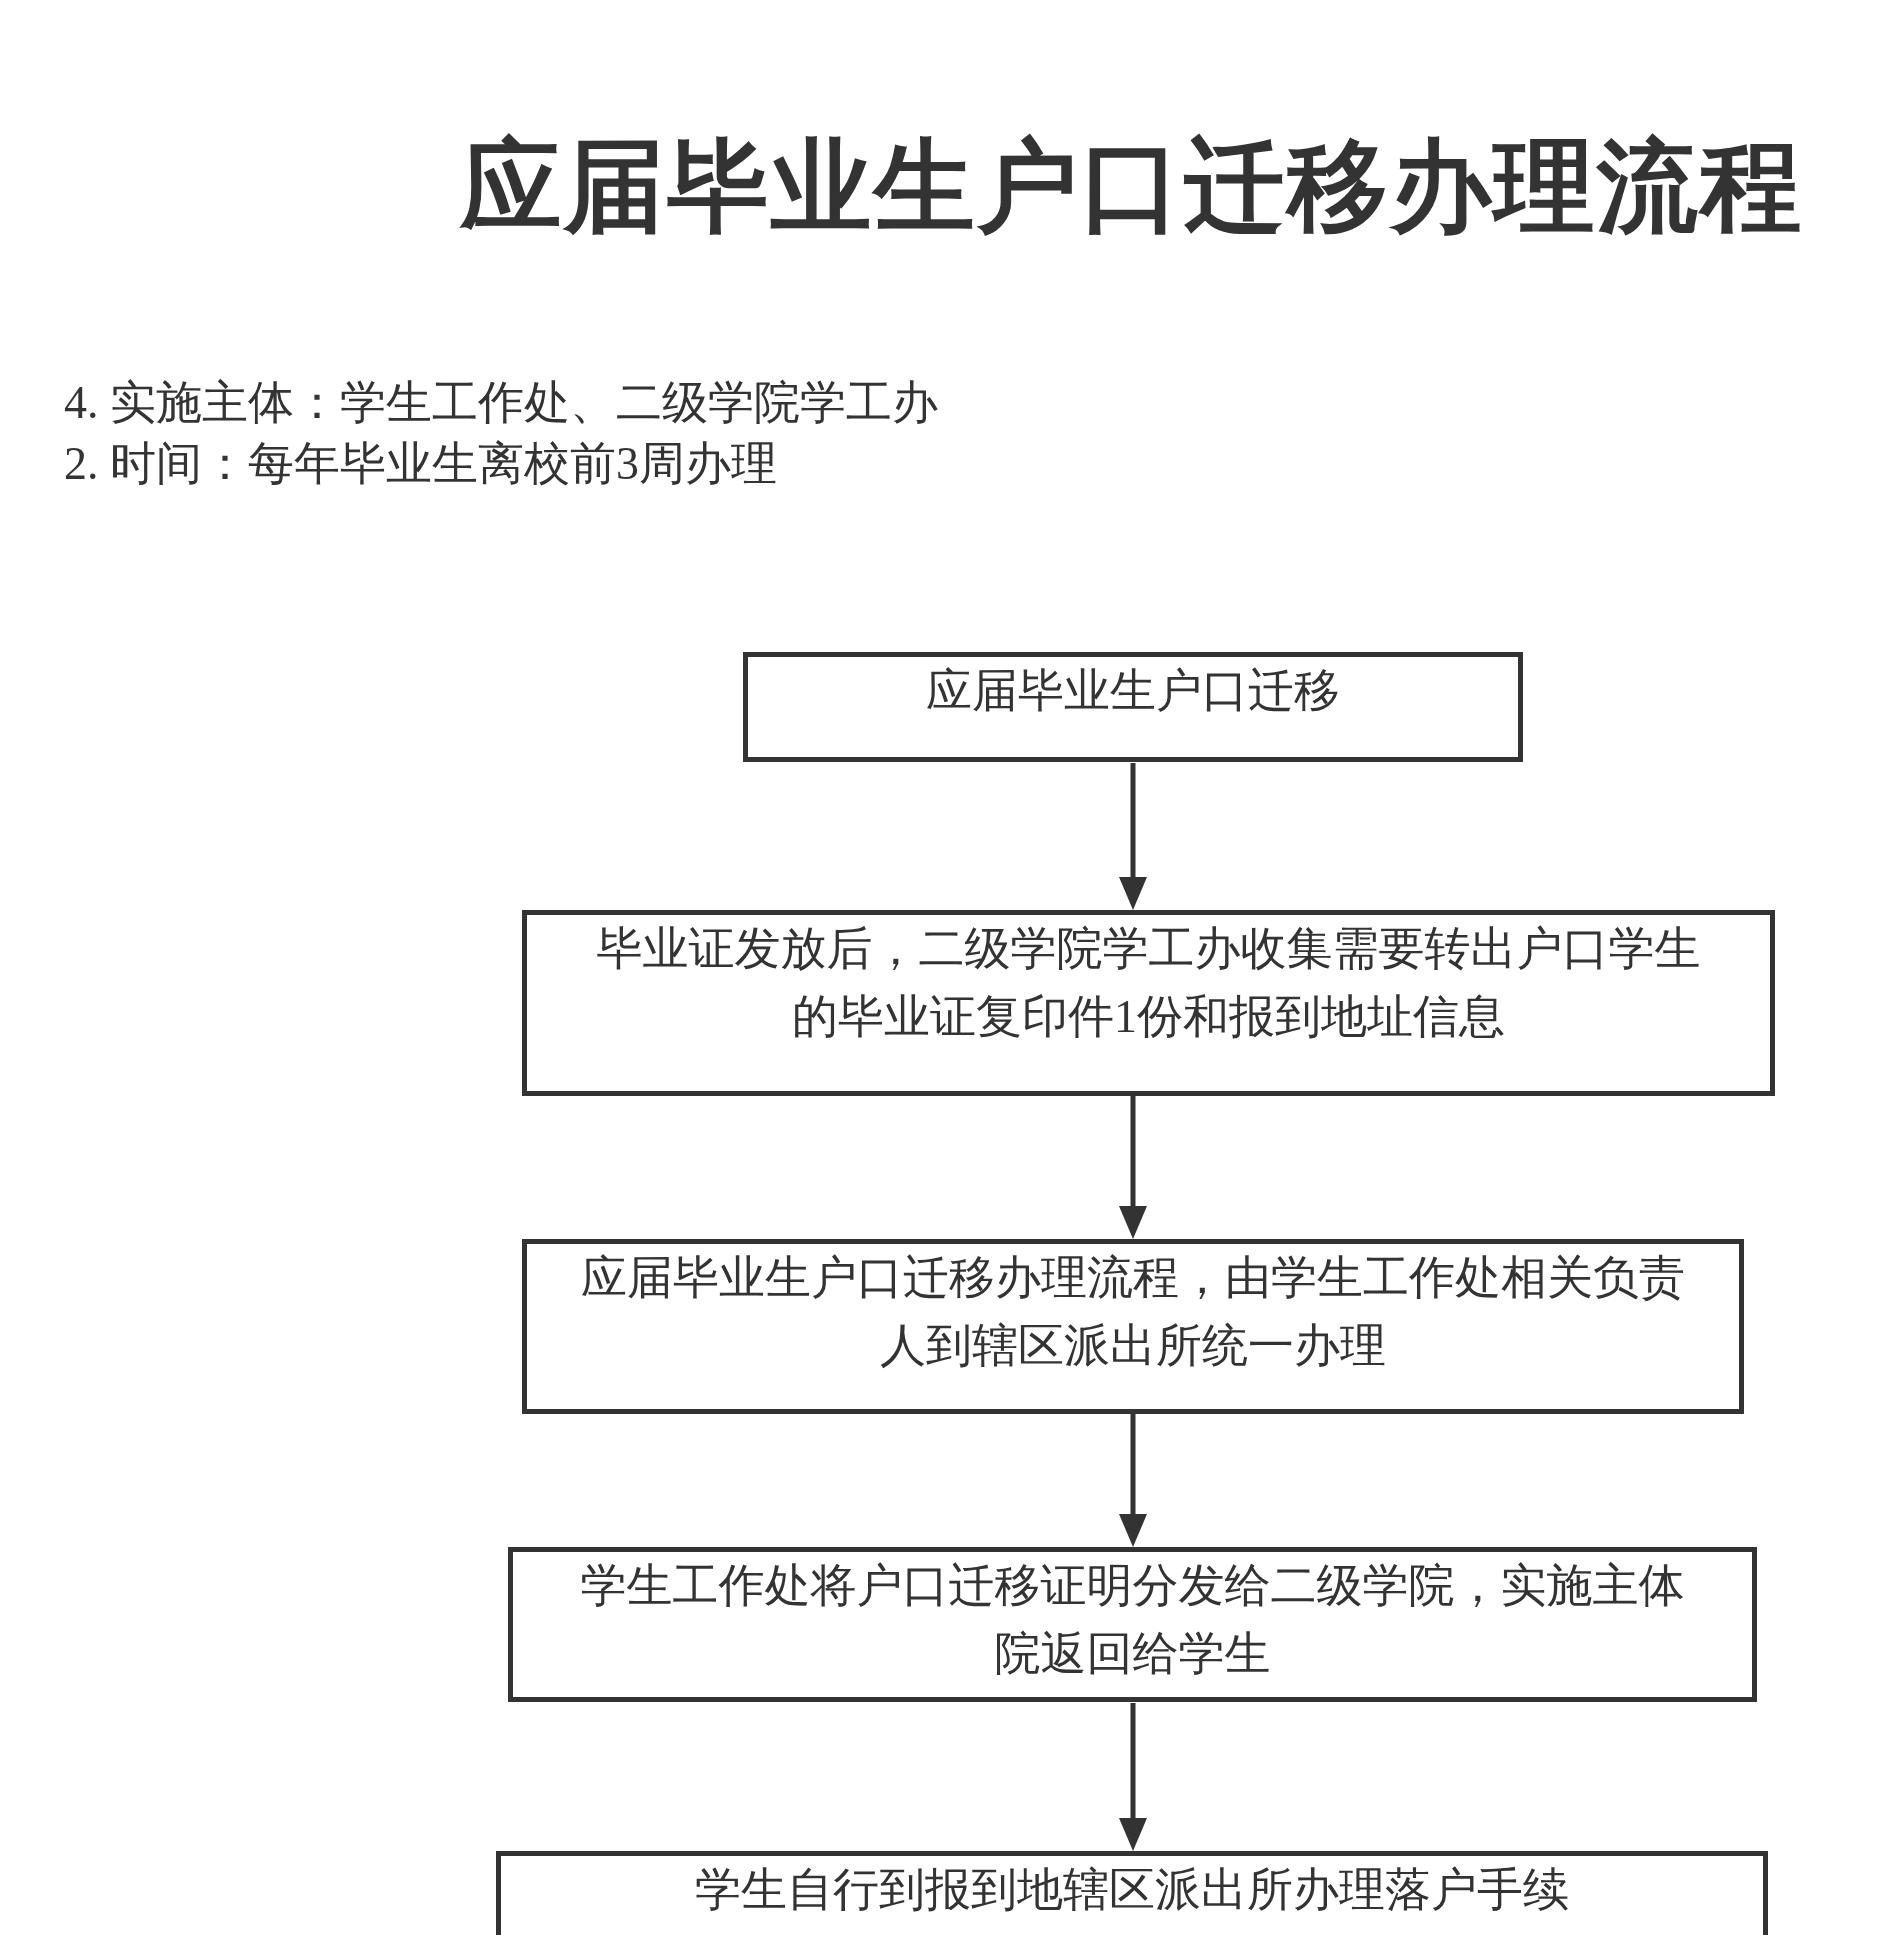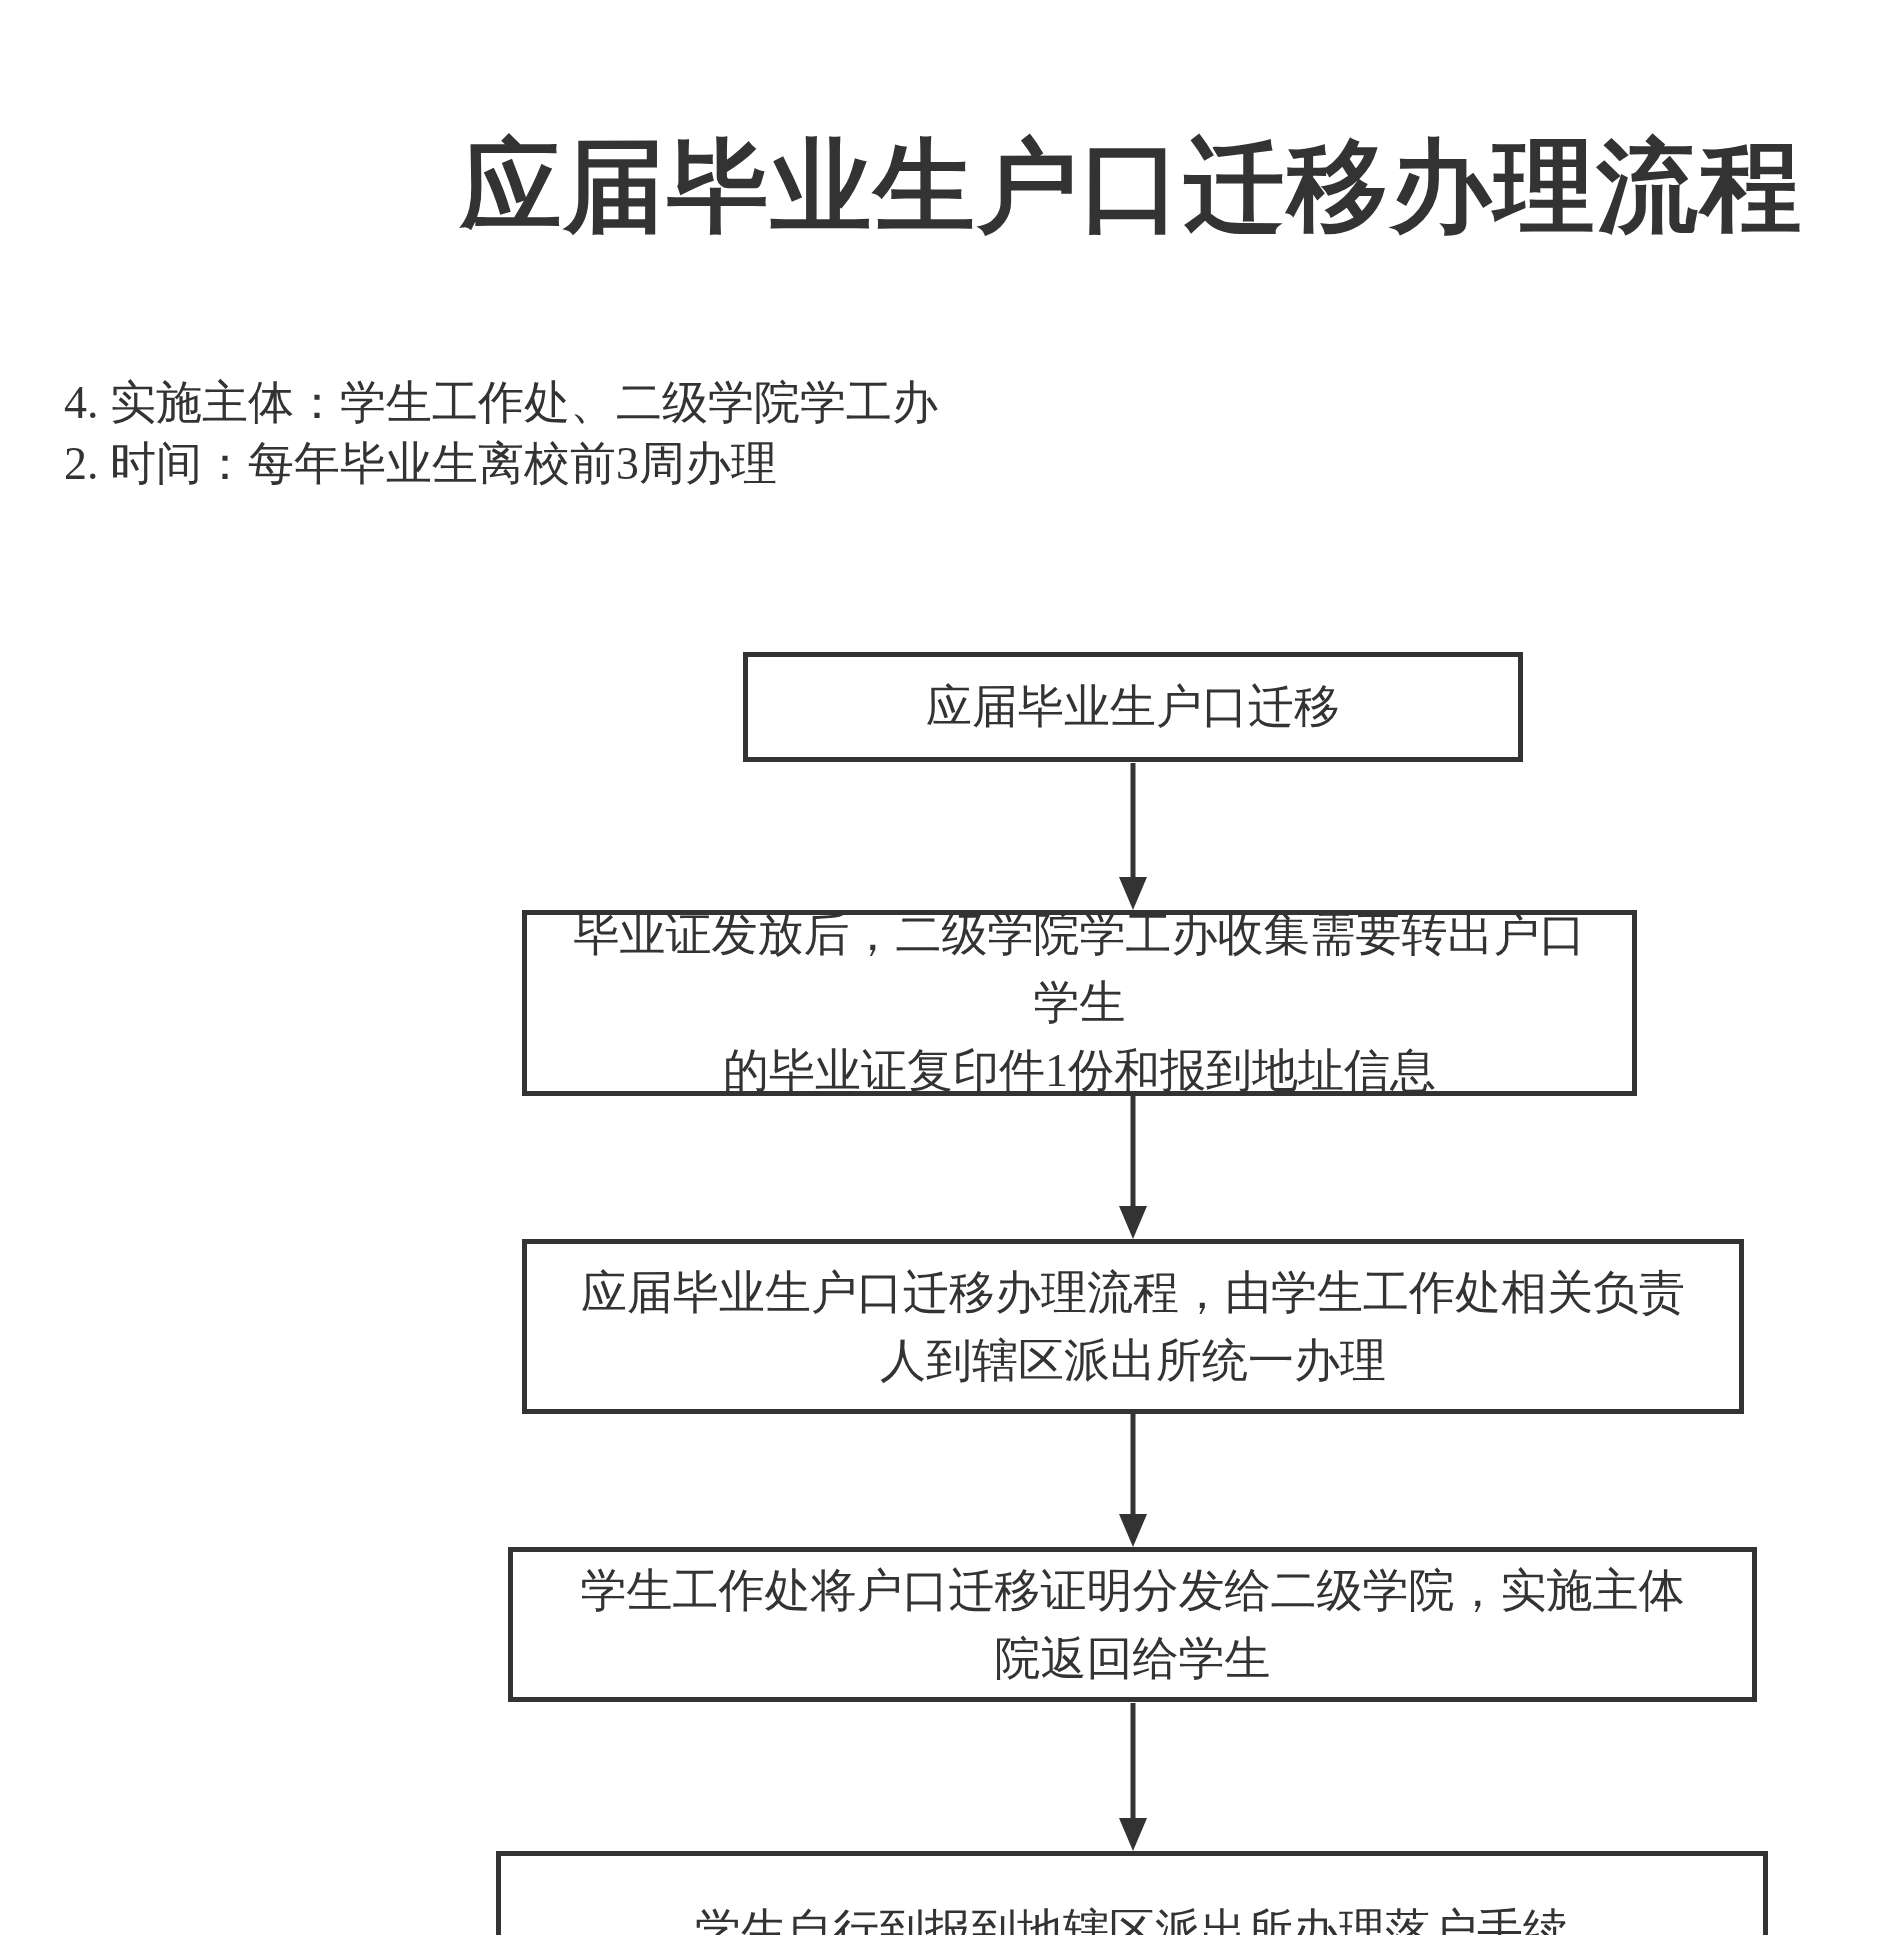--- a/index.html
+++ b/index.html
@@ -34,21 +34,20 @@
     top:372px;
     font-size:46px;
     line-height:61px;
     white-space:nowrap;
   }
   .flow-box{
     position:absolute;
     border:5px solid var(--ink);
     background:var(--bg);
     display:flex;
-    align-items:center;
     justify-content:center;
     text-align:center;
     font-size:46px;
     line-height:68px;
     padding:0 32px;
   }
   .flow-box .box-text{
     white-space:pre-line;
   }
   .arrow{
@@ -92,21 +91,21 @@
 
     <div class="flow-box" style="left:743px; top:652px; width:780px; height:110px;">
       <span class="box-text">应届毕业生户口迁移</span>
     </div>
 
     <div class="arrow" style="left:1116px; top:763px; height:147px;">
       <span class="arrow-line"></span>
       <span class="arrow-head"></span>
     </div>
 
-    <div class="flow-box" style="left:522px; top:910px; width:1115px; height:186px;">
+    <div class="flow-box" style="left:522px; top:910px; width:1253px; height:186px;">
       <span class="box-text">毕业证发放后，二级学院学工办收集需要转出户口学生
 的毕业证复印件1份和报到地址信息</span>
     </div>
 
     <div class="arrow" style="left:1116px; top:1096px; height:143px;">
       <span class="arrow-line"></span>
       <span class="arrow-head"></span>
     </div>
 
     <div class="flow-box" style="left:522px; top:1239px; width:1222px; height:175px;">

